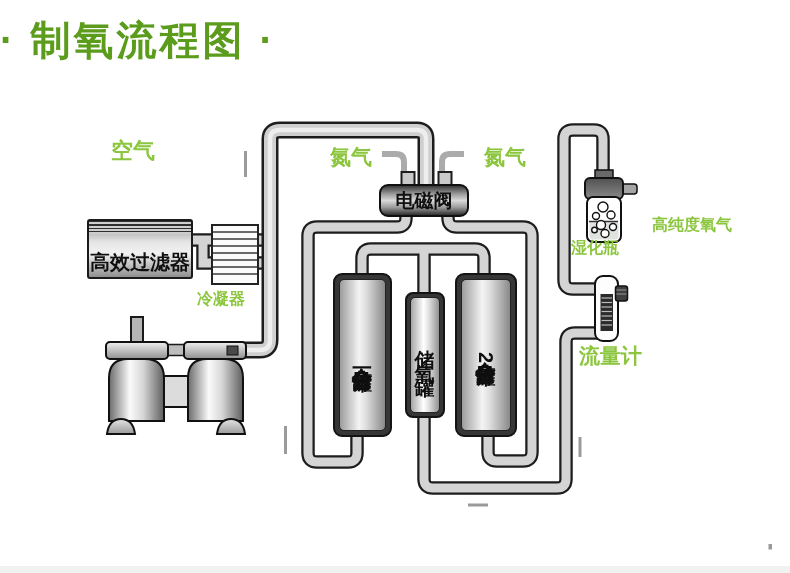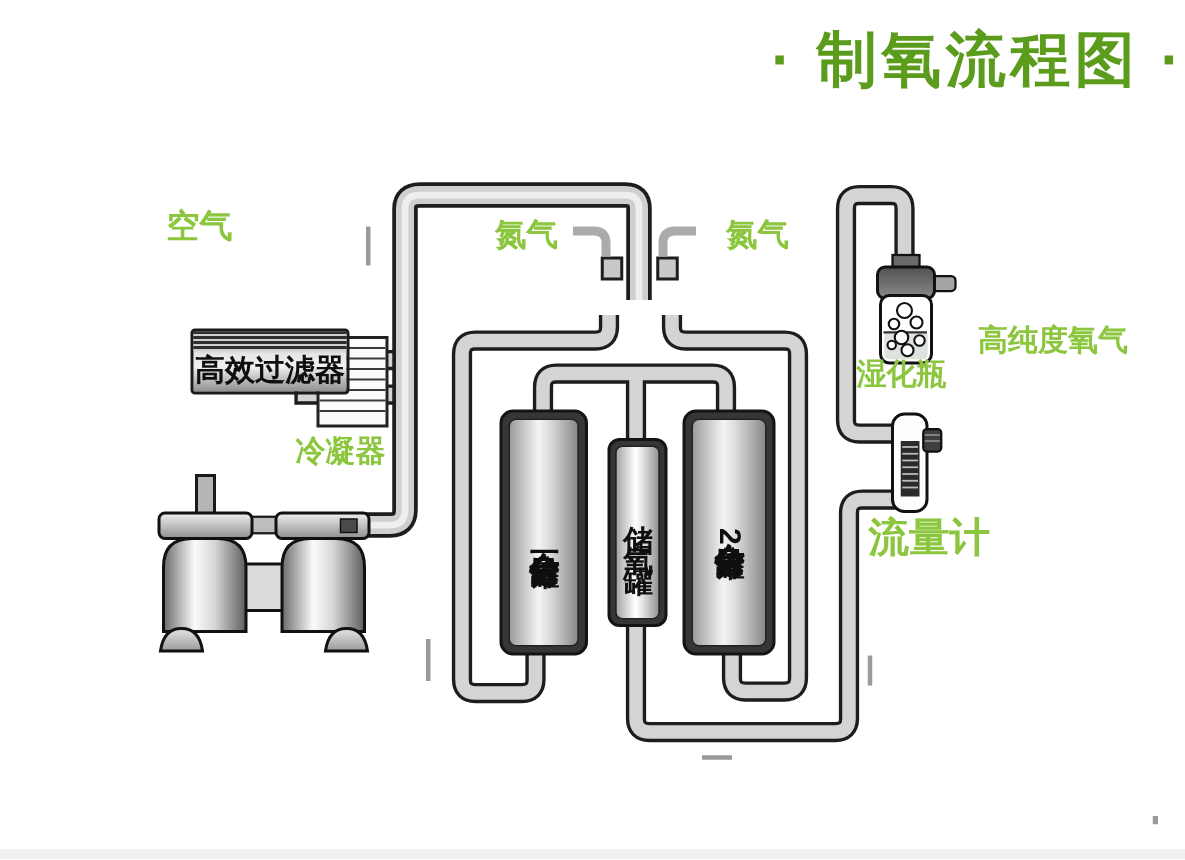--- a/index.html
+++ b/index.html
@@ -7,29 +7,29 @@
          font-family:"Liberation Sans","DejaVu Sans",sans-serif;}
   #pipes{position:absolute;left:0;top:0;}
   
   .po{fill:none;stroke:#1d1d1d;stroke-width:13.5;}
   .pi{fill:none;stroke:#d4d4d4;stroke-width:9;}
   .poB{fill:none;stroke:#1d1d1d;stroke-width:17;}
   .piB{fill:none;stroke:#cfcfcf;stroke-width:12;}
   .phB{fill:none;stroke:#eeeeee;stroke-width:4.5;}
   .elbow{fill:none;stroke:#ababab;stroke-width:6;}
   
-  .glabel{position:absolute;color:#8cc63e;font-weight:bold;font-size:20px;
+  .glabel{position:absolute;color:#8cc63e;font-weight:bold;font-size:16px;
           white-space:nowrap;line-height:1;}
-  .title{position:absolute;left:0;right:0;top:20px;text-align:right;
+  .title{position:absolute;left:0;right:0;top:20px;text-align:left;
          color:#5c9c1d;font-weight:bold;font-size:40px;letter-spacing:3px;line-height:1;}
   .blabel{color:#0f0f0f;font-weight:bold;}
   
   .comp{position:absolute;box-sizing:border-box;}
-  #filter{left:87px;top:219px;width:106px;height:44px;border:2px solid #1a1a1a;border-radius:3px;
-          background:linear-gradient(180deg,#8a8a8a 0%,#e6e6e6 38%,#f1f1f1 58%,#8f8f8f 100%);margin-left:40px;}
+  #filter{left:87px;top:219px;width:106px;height:60px;border:2px solid #1a1a1a;border-radius:3px;
+          background:linear-gradient(180deg,#8a8a8a 0%,#e6e6e6 38%,#f1f1f1 58%,#8f8f8f 100%);}
   #filter .stripes{position:absolute;left:0;top:0;right:0;height:13px;
           background:repeating-linear-gradient(180deg,#2e2e2e 0 1.5px,#cdcdcd 1.5px 3.3px);}
   #filter .flabel{position:absolute;left:0;right:0;bottom:1px;text-align:center;font-size:20px;letter-spacing:0;}
   #valve{left:379px;top:184px;width:90px;height:33px;border:2px solid #101010;border-radius:9px;
          background:linear-gradient(180deg,#3a3a3a 0%,#9c9c9c 28%,#d9d9d9 50%,#9a9a9a 74%,#2e2e2e 100%);
          display:flex;align-items:center;justify-content:center;font-size:19px;}
   .tank-outer{background:#363636;border:2px solid #141414;border-radius:9px;}
   .tank-inner{position:absolute;left:4px;top:4px;right:4px;bottom:4px;border:1.5px solid #222;
               border-radius:5px;display:flex;align-items:center;justify-content:center;
               background:linear-gradient(90deg,#9c9c9c 0%,#f4f4f4 42%,#dedede 58%,#898989 100%);}
@@ -190,27 +190,30 @@
   </svg>
 
   <div class="title">· 制氧流程图 ·</div>
 
   <div class="glabel" style="left:111px;top:140px;font-size:22px;">空气</div>
   <div class="glabel" style="left:330px;top:146px;font-size:21px;">氮气</div>
   <div class="glabel" style="left:484px;top:146px;font-size:21px;">氮气</div>
   <div class="glabel" style="left:197px;top:291px;font-family:Liberation Serif, serif;">冷凝器</div>
   <div class="glabel" style="left:571px;top:240px;">湿化瓶</div>
   <div class="glabel" style="left:652px;top:217px;">高纯度氧气</div>
-  <div class="glabel" style="left:579px;top:345px;font-size:27px;text-align:center;">流量计</div>
+  <div class="glabel" style="left:579px;top:345px;font-size:21px;text-align:center;">流量计</div>
 
   <div class="comp" id="filter">
     <div class="stripes"></div>
     <div class="flabel blabel">高效过滤器</div>
   </div>
 
+  <div class="comp blabel" id="valve">
+    <span>电磁阀</span>
+  </div>
 
   <div class="comp tank-outer" id="tank1">
     <div class="tank-inner">
       <span class="vtext">合金分子筛罐一</span>
     </div>
   </div>
 
   <div class="comp tank-outer" id="storage">
     <div class="tank-inner">
       <span class="vtext">储氧罐</span>

